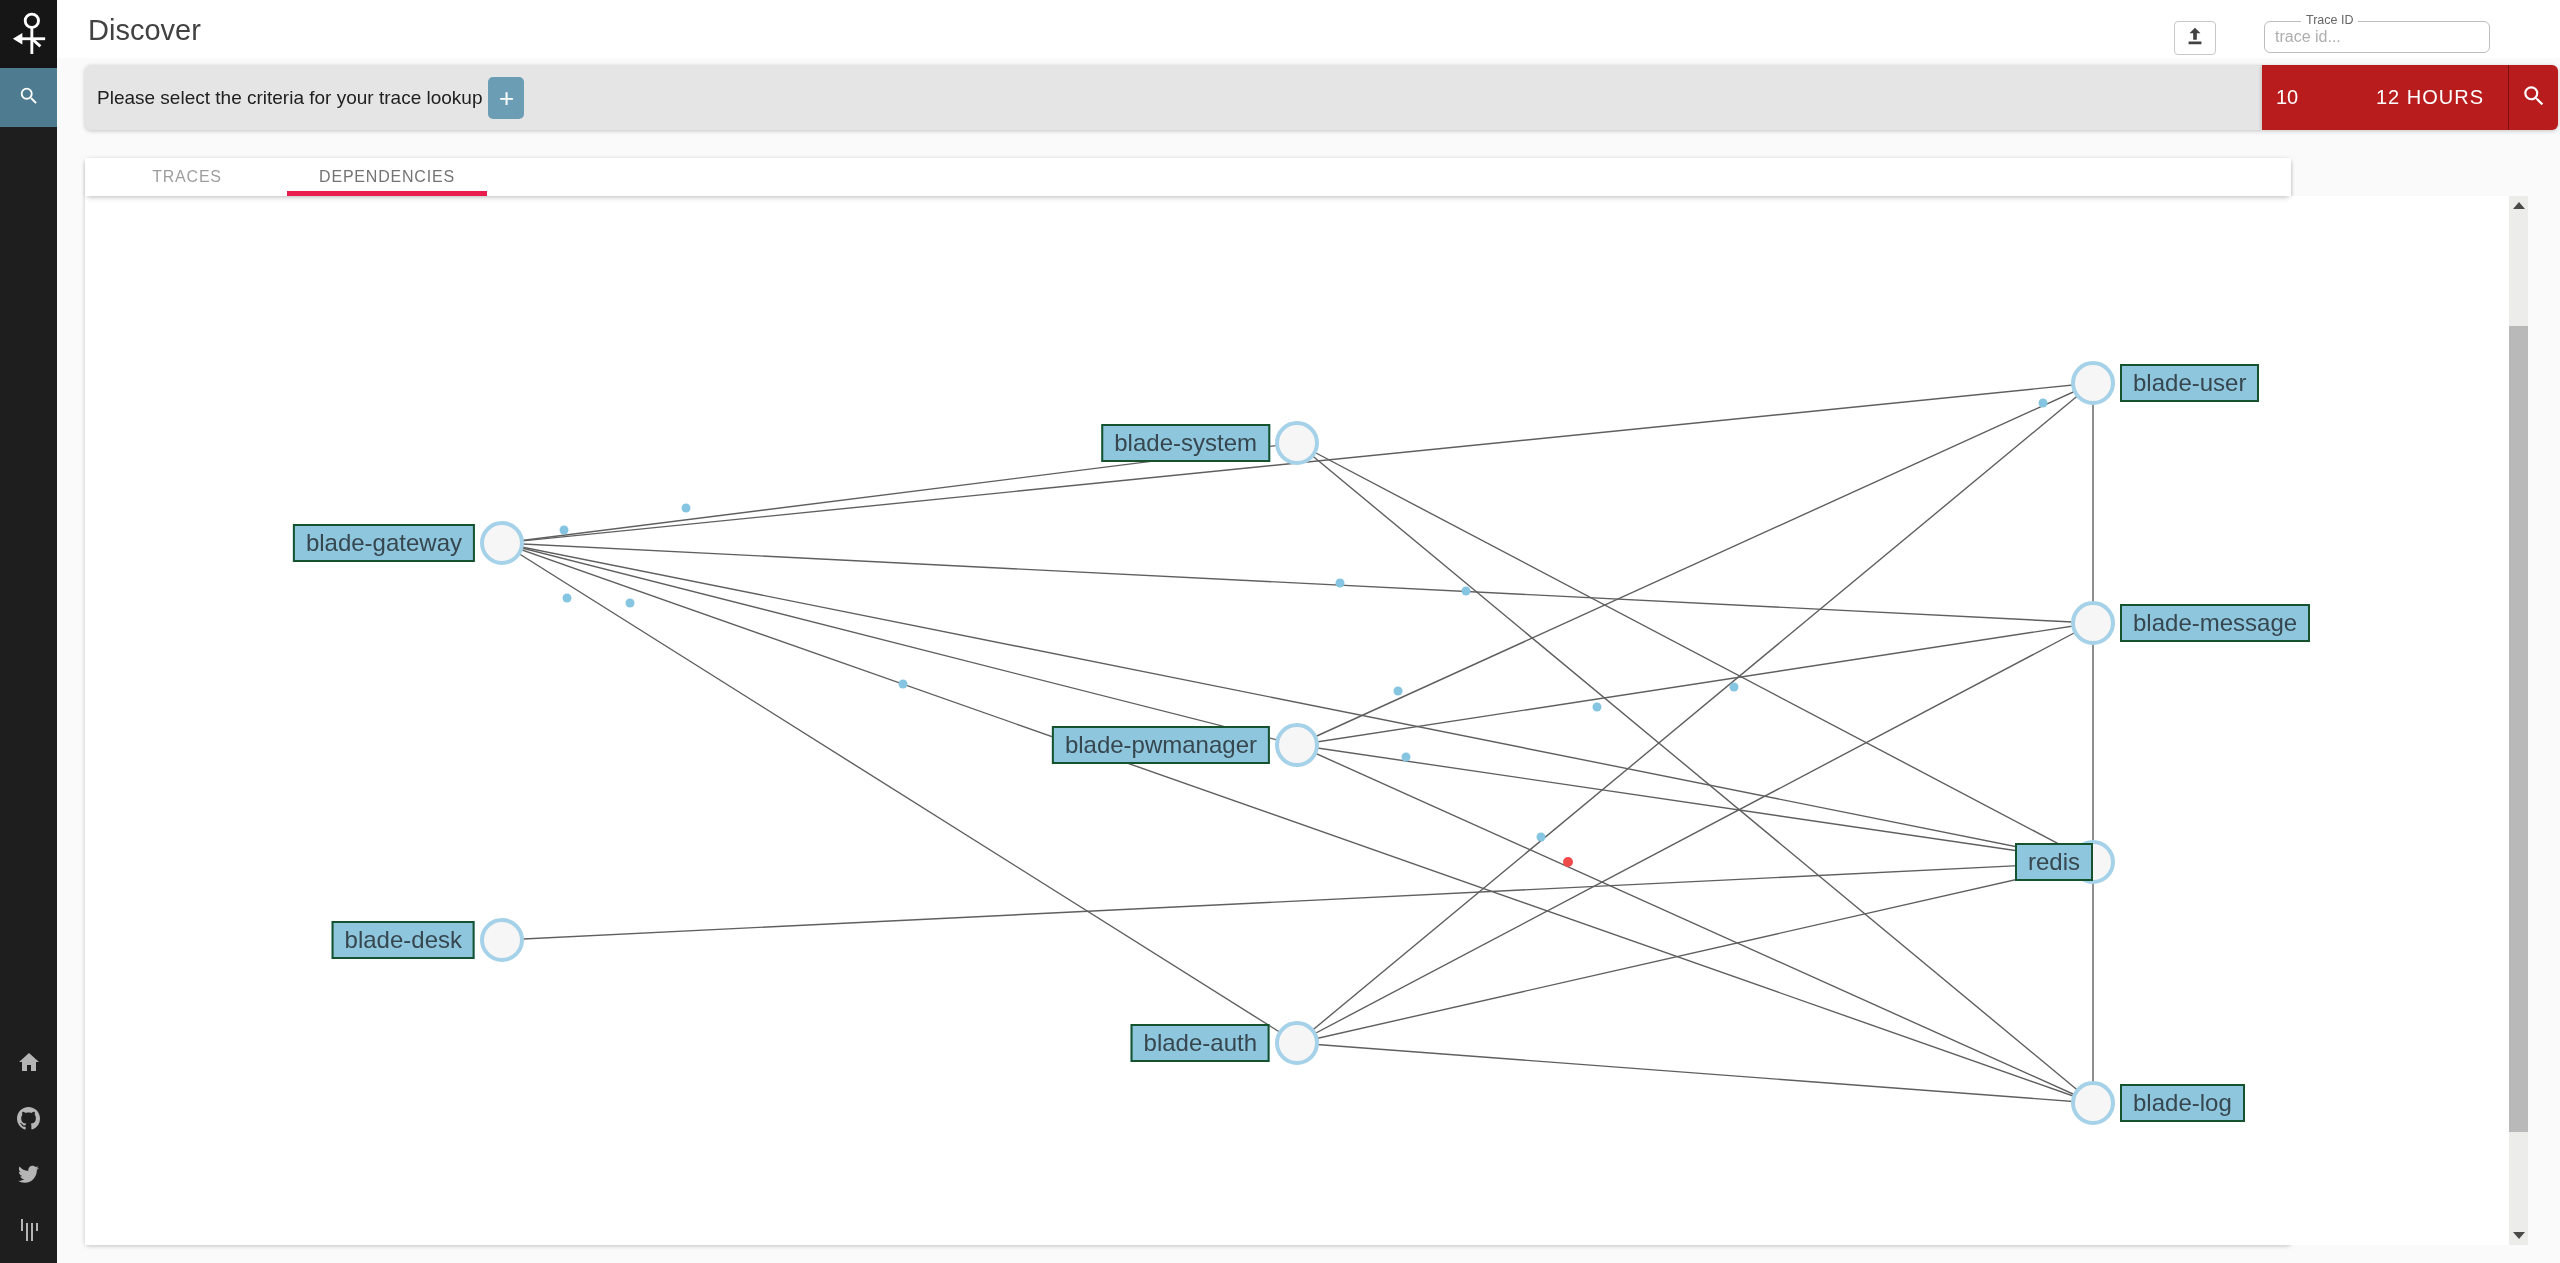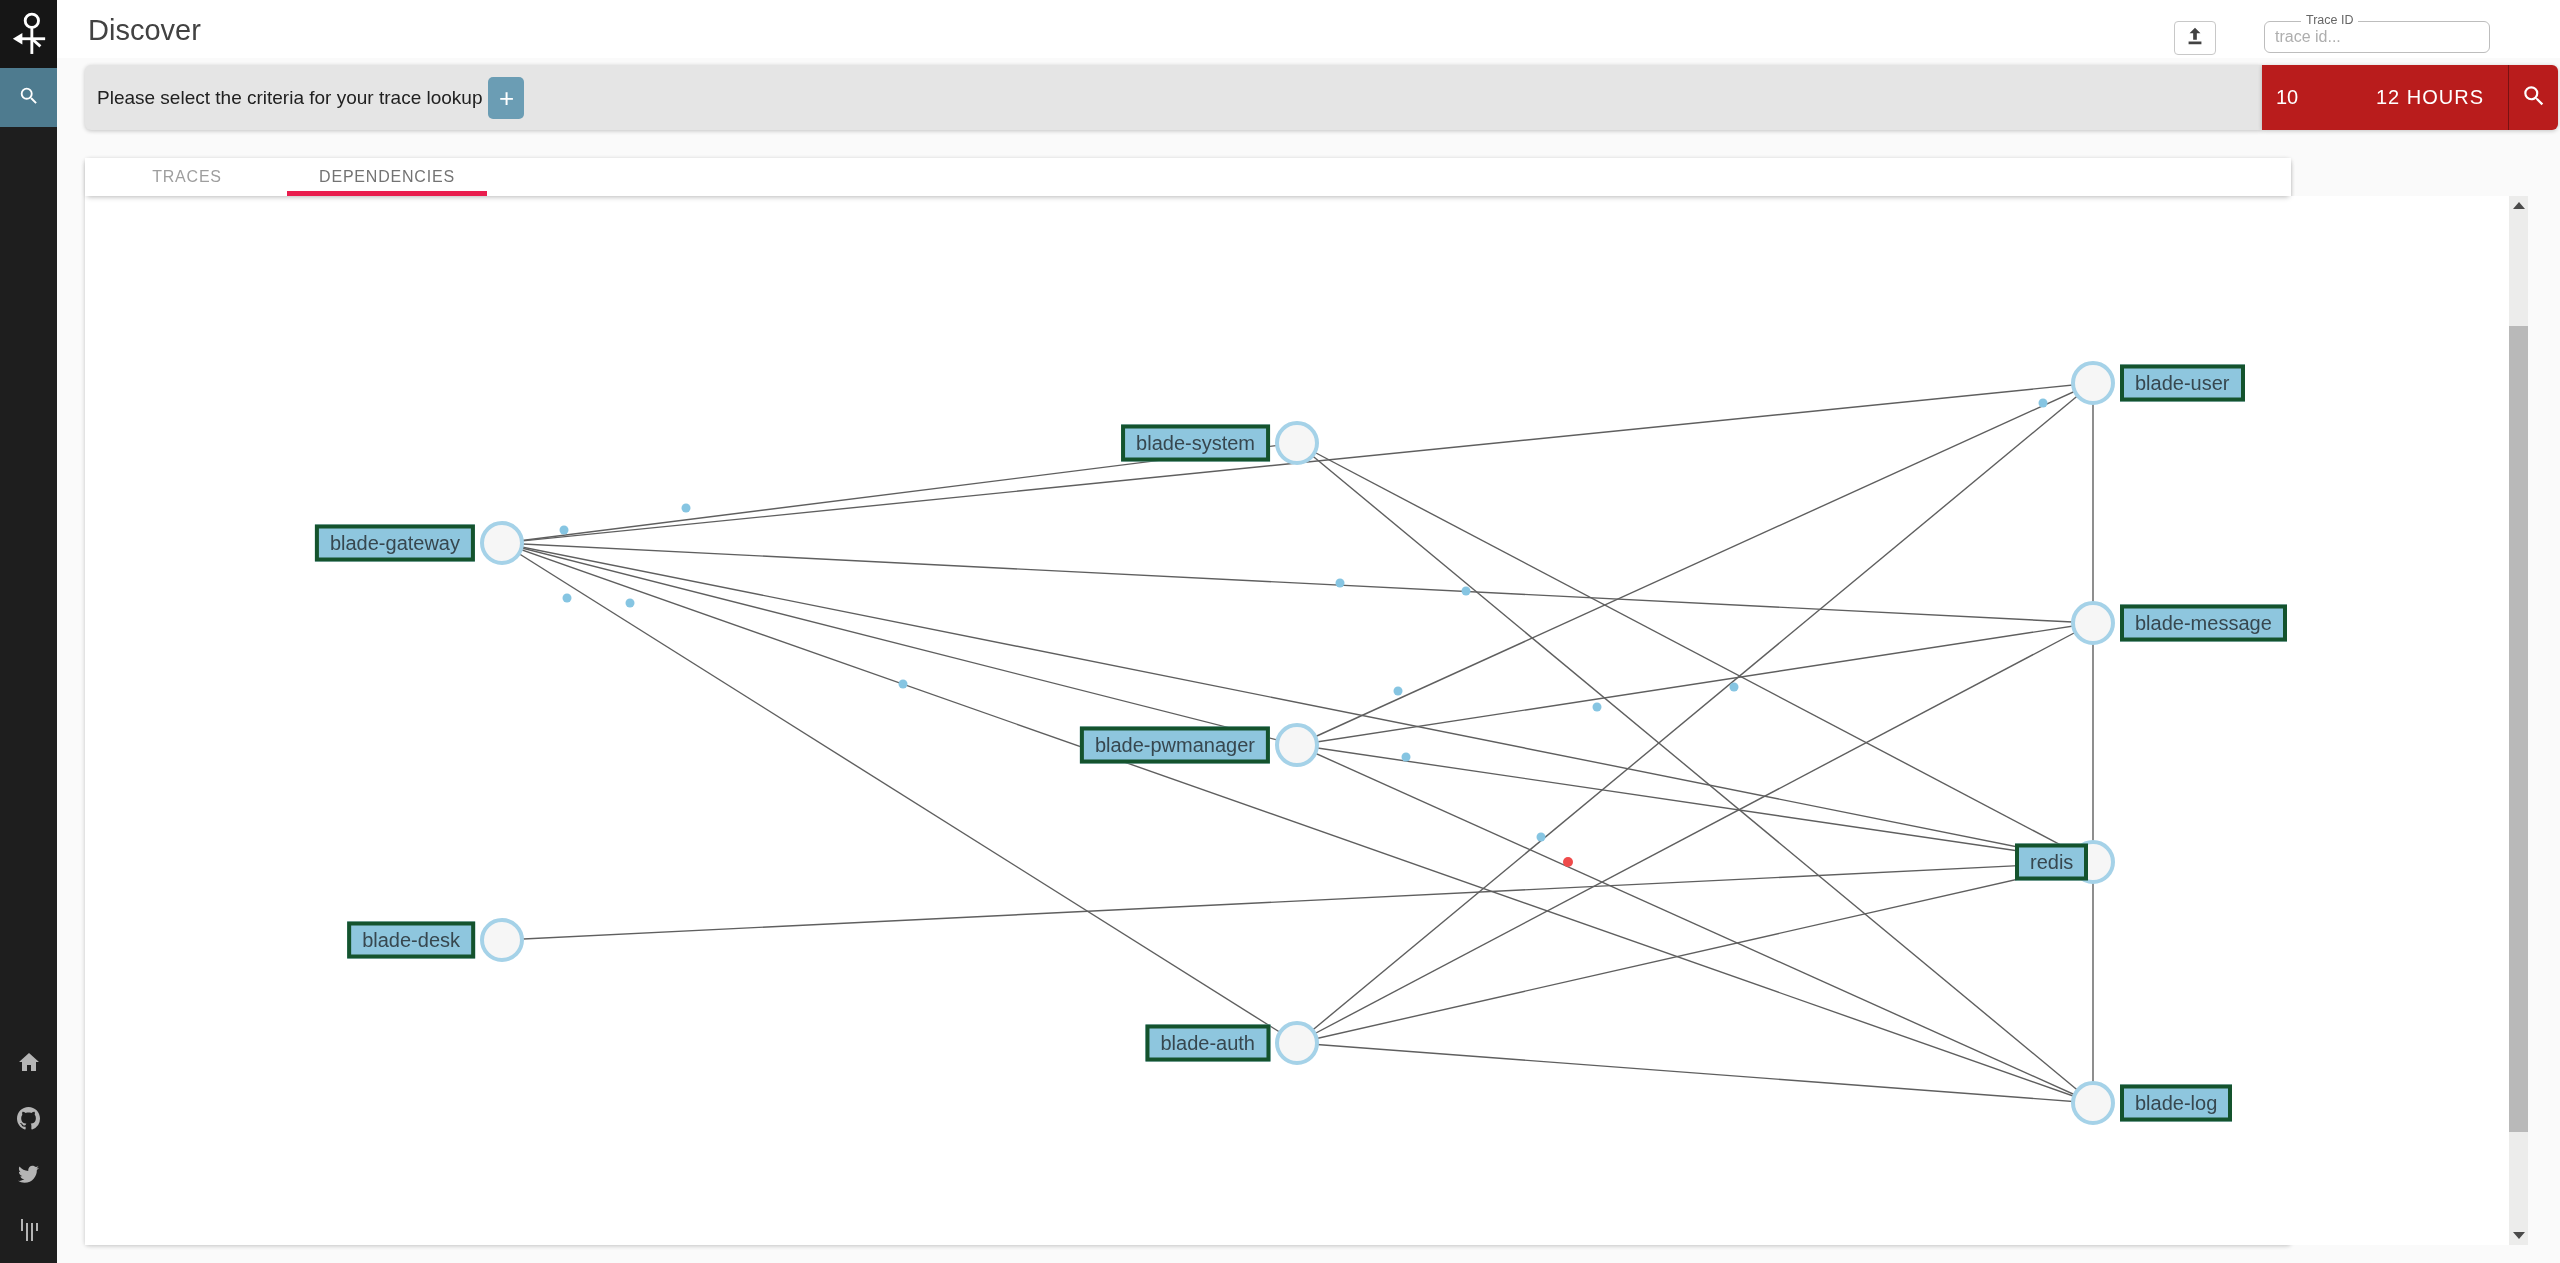--- a/index.html
+++ b/index.html
@@ -37,21 +37,21 @@
   
   .main-card { position:absolute; left:85px; top:158px; width:2206px; height:1087px; background:#fff; border-radius:4px; box-shadow:0 1px 4px rgba(0,0,0,.22); }
   .tabs { position:relative; height:38px; display:flex; padding-left:2px; z-index:3; box-shadow:0 3px 5px -2px rgba(0,0,0,.28); background:#fff; }
   .tab { width:200px; height:38px; display:flex; align-items:center; justify-content:center; font-size:16px; letter-spacing:.8px; color:#9e9e9e; cursor:pointer; position:relative; }
   .tab.active { color:#737373; }
   .tab.active .tab-underline { position:absolute; left:0; right:0; bottom:0; height:5px; background:#e91e4e; }
 
   .graph-area { position:absolute; left:0; top:38px; width:2443px; height:1049px; background:#fff; overflow:hidden; }
   #dep-svg { position:absolute; left:0; top:0; }
   #dep-labels { position:absolute; left:0; top:0; width:100%; height:100%; pointer-events:none; }
-  .node-label { position:absolute; background:#8ec6de; border:4px solid #14532d; color:#37474f; font-size:20px; padding:3px 11px; white-space:nowrap; pointer-events:auto; cursor:pointer; }
+  .node-label { position:absolute; background:#8ec6de; border:2px solid #14532d; color:#37474f; font-size:24px; padding:3px 11px; white-space:nowrap; pointer-events:auto; cursor:pointer; }
   .node-label.left { transform:translate(-100%,-50%); }
   .node-label.right { transform:translate(0,-50%); }
 
   
   .vscroll { position:absolute; right:0; top:0; width:19px; height:1049px; background:#ececeb; z-index:4; }
   .vscroll .arrow { position:absolute; left:0; width:19px; height:19px; display:flex; align-items:center; justify-content:center; cursor:pointer; }
   .vscroll .arrow.up { top:0; }
   .vscroll .arrow.down { bottom:0; }
   .tri-up { width:0; height:0; border-left:6px solid transparent; border-right:6px solid transparent; border-bottom:7px solid #4a4a4a; }
   .tri-down { width:0; height:0; border-left:6px solid transparent; border-right:6px solid transparent; border-top:7px solid #4a4a4a; }

